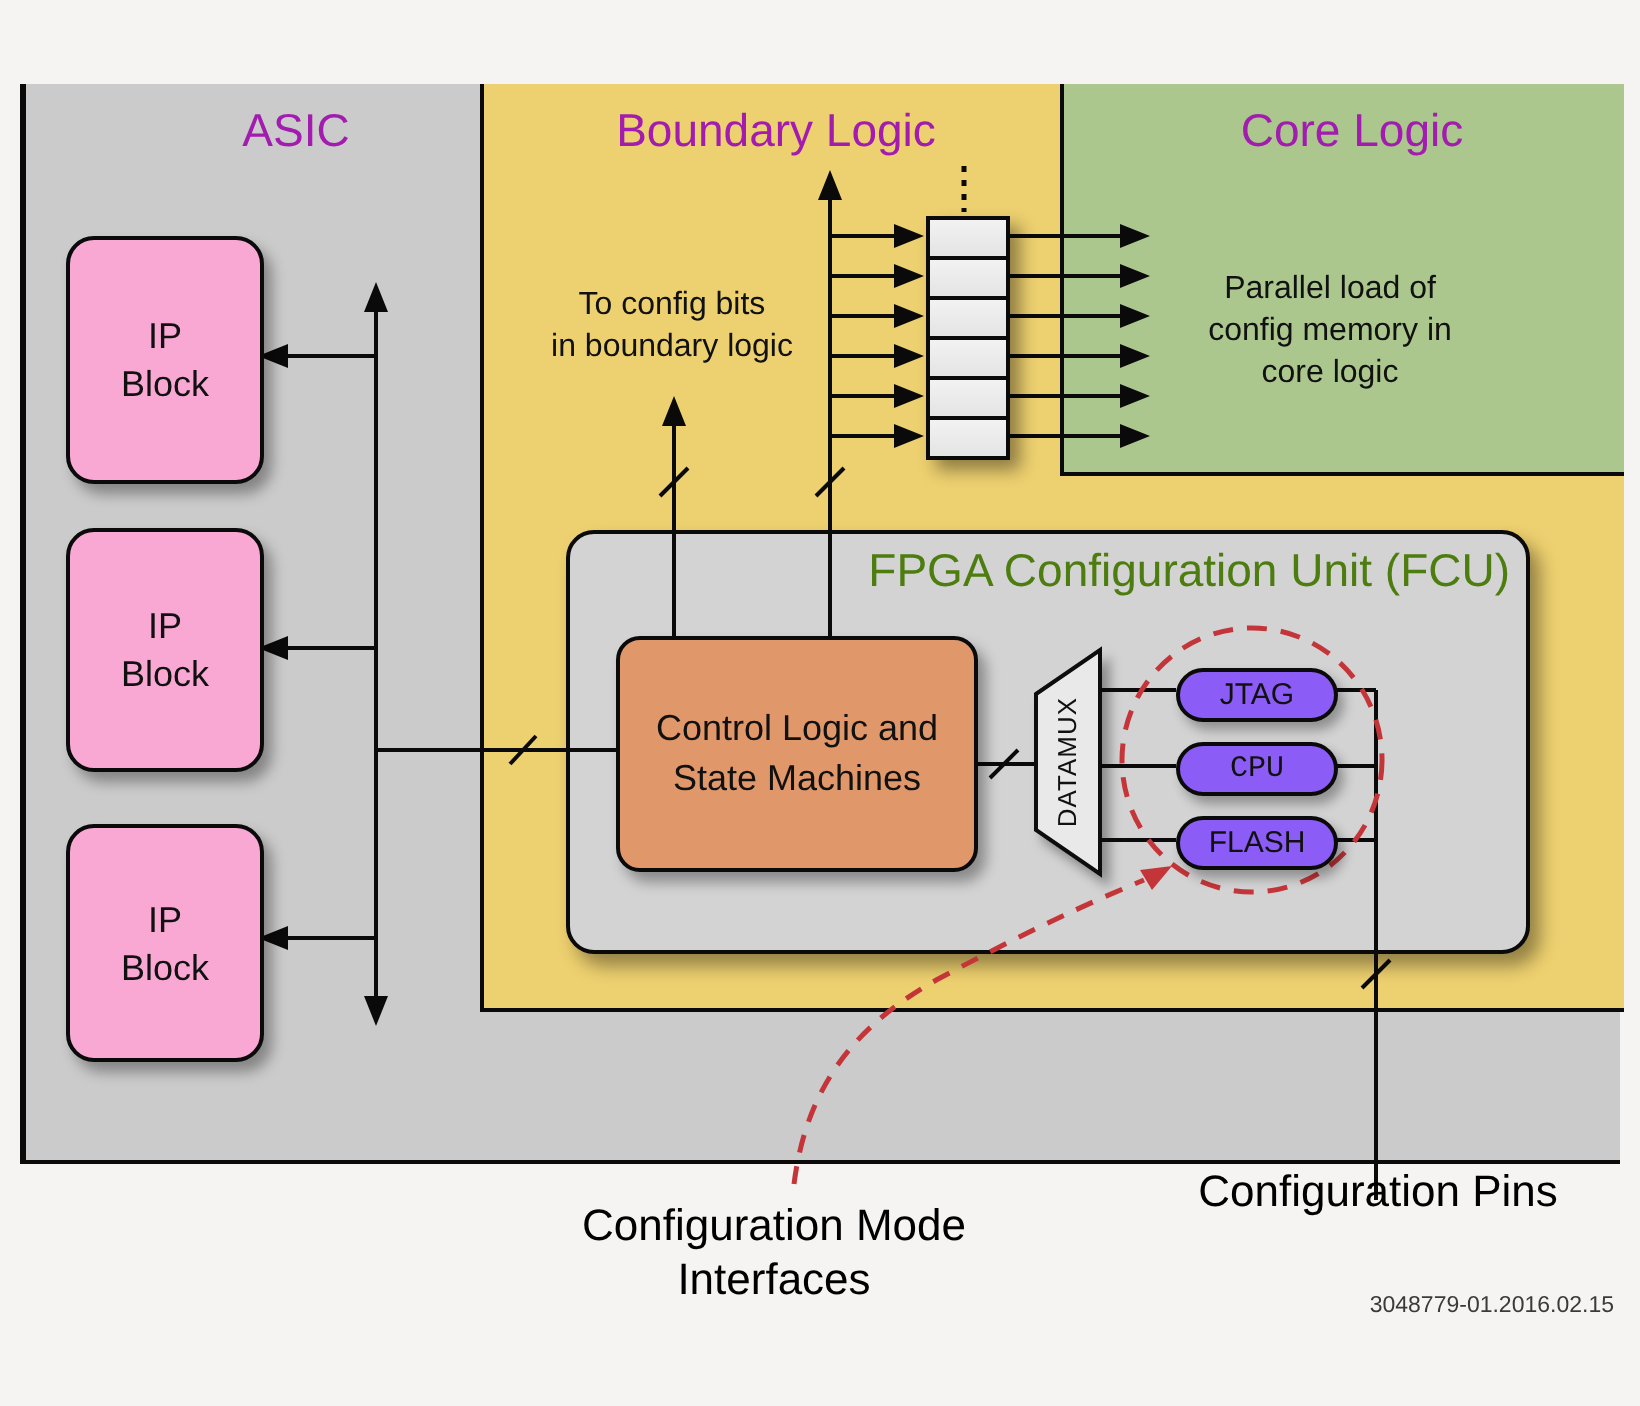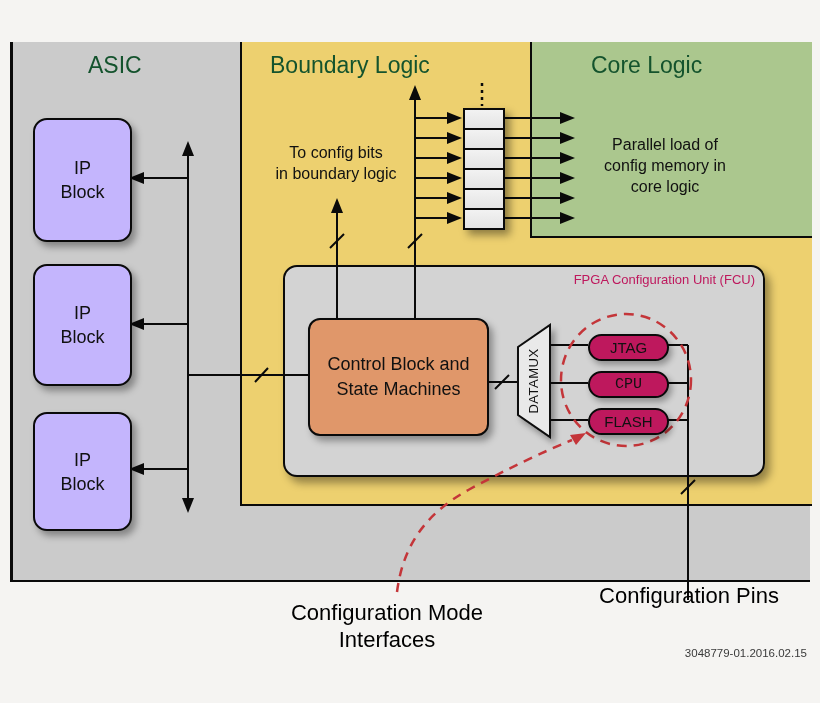--- a/index.html
+++ b/index.html
@@ -28,49 +28,49 @@
     border-left:2px solid #0a0a0a;
     border-bottom:2px solid #0a0a0a;
   }
   .region-core{
     left:530px;top:42px;width:280px;height:194px;
     background:#abc78e;
     border-left:2px solid #0a0a0a;
     border-bottom:2px solid #0a0a0a;
   }
   .region-title{
-    font-size:23px;color:#14532d;text-align:left;white-space:nowrap;
+    font-size:23px;color:#a21caf;text-align:center;white-space:nowrap;
   }
   
   .ip-block{
     left:33px;width:95px;
-    background:#c4b5fd;border:2px solid #0a0a0a;border-radius:14px;
+    background:#f9a8d4;border:2px solid #0a0a0a;border-radius:14px;
     box-shadow:4px 5px 7px rgba(0,0,0,0.35);
     display:flex;align-items:center;justify-content:center;text-align:center;
     font-size:18px;line-height:24px;color:#111;
   }
   .fcu-box{
     left:283px;top:265px;width:478px;height:208px;
     background:#d3d3d3;border:2px solid #0a0a0a;border-radius:14px;
     box-shadow:5px 6px 9px rgba(0,0,0,0.38);
   }
   .fcu-title{
     left:420px;top:272px;width:335px;
-    font-size:13px;color:#be185d;text-align:right;white-space:nowrap;
+    font-size:23px;color:#4d7c0f;text-align:right;white-space:nowrap;
   }
   .control-box{
     left:308px;top:318px;width:177px;height:114px;
     background:#e0976a;border:2px solid #0a0a0a;border-radius:12px;
     box-shadow:4px 5px 7px rgba(0,0,0,0.35);
     display:flex;align-items:center;justify-content:center;text-align:center;
     font-size:18px;line-height:25px;color:#111;
   }
   .pill{
     left:588px;width:77px;height:23px;
-    background:#be185d;border:2px solid #0a0a0a;border-radius:14px;
+    background:#8b5cf6;border:2px solid #0a0a0a;border-radius:14px;
     box-shadow:3px 4px 6px rgba(0,0,0,0.32);
     display:flex;align-items:center;justify-content:center;
     font-size:15px;color:#111;
   }
   .register{
     left:463px;top:108px;width:38px;
     box-shadow:5px 5px 8px rgba(0,0,0,0.4);
     border:2px solid #0a0a0a;background:#ececec;
   }
   .register .cell{
@@ -251,21 +251,21 @@
   </div>
 
   <div class="abs note" style="left:565px;top:134px;width:200px;">
     <span>Parallel load of</span><br>
     <span>config memory in</span><br>
     <span>core logic</span>
   </div>
 
   <div class="abs control-box">
     <div>
-      <span>Control Block and</span><br>
+      <span>Control Logic and</span><br>
       <span>State Machines</span>
     </div>
   </div>
 
   <div class="abs datamux-label">DATAMUX</div>
 
   <div class="abs pill" style="top:334px;">
     <span>JTAG</span>
   </div>
   <div class="abs pill" style="top:371px;font-family:Liberation Mono, monospace;">

